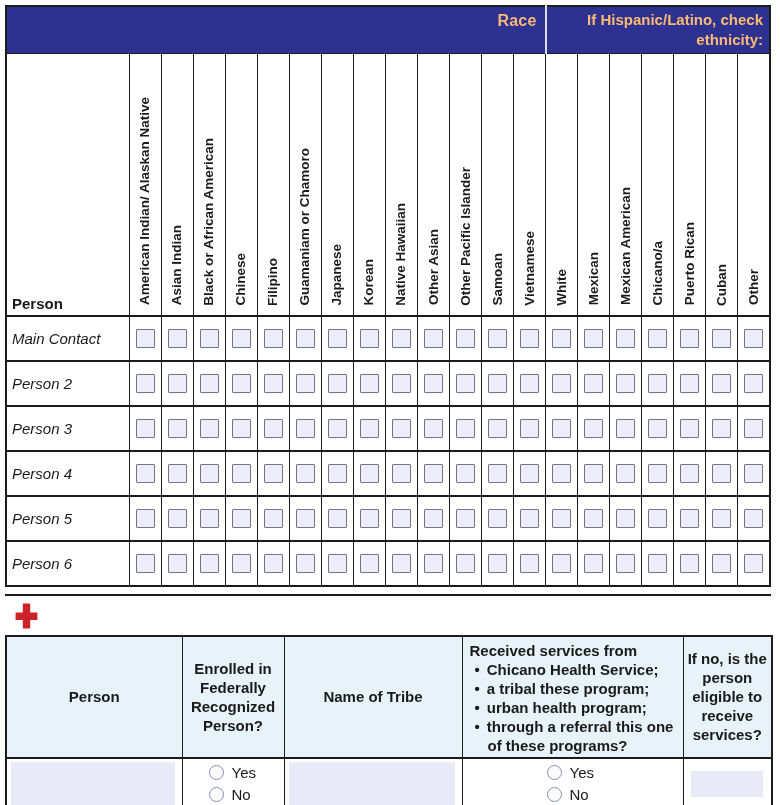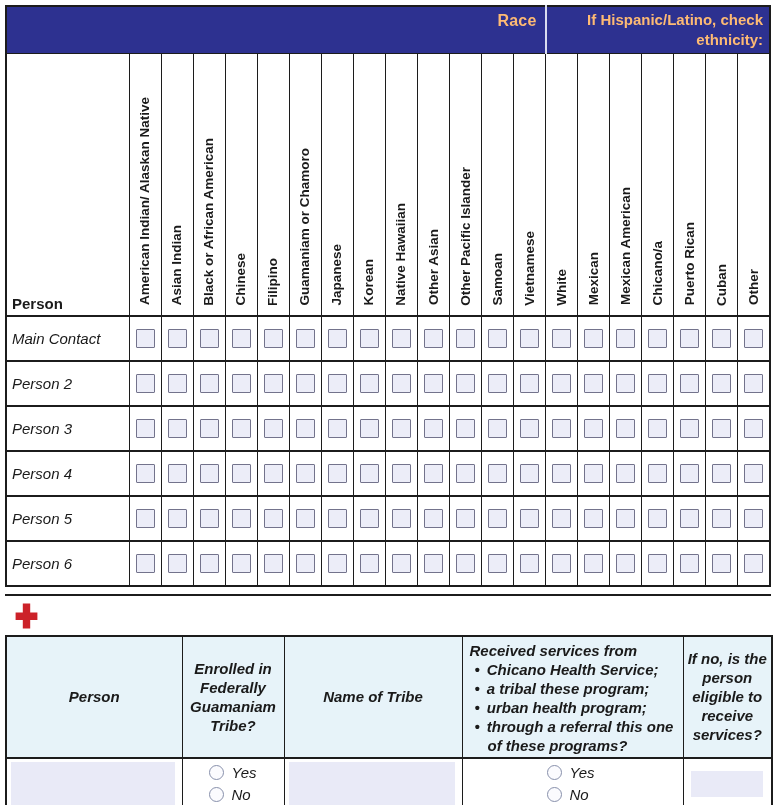--- a/index.html
+++ b/index.html
@@ -35,21 +35,21 @@
   .checkbox { width:19px; height:19px; margin:0 auto; background:#ecedf8; border:1.5px solid #73738c; border-radius:1px; }
 
   
   .note { width:766px; display:flex; align-items:flex-start; border-top:2.5px solid #1c1c1c; margin-top:7px; padding:5px 4px 4px 0; }
   .cross { flex:0 0 auto; margin:2px 14px 0 10px; }
   .note-text { font-size:15px; line-height:19px; max-width:706px; }
   .note-text .b { font-weight:bold; }
 
   
   .tribe-table { width:766px; border:2.5px solid #1c1c1c; margin-top:2px; }
-  .tribe-table th, .tribe-table td { border:1.5px solid #1c1c1c;font-style:italic; }
+  .tribe-table th, .tribe-table td { border:1.5px solid #1c1c1c; }
   .tribe-table thead tr { height:120px; }
   .tribe-table th { background:#e7f3f9; font-size:15px; font-weight:bold; vertical-align:middle; text-align:center; padding:3px; line-height:19px; }
   th.th-services { text-align:left; vertical-align:top; padding:4px 2px 2px 7px; }
   .th-services ul { margin:0; padding:0; list-style:none; }
   .th-services li { padding-left:18px; text-indent:-13px; }
   .th-services li::before { content:"\2022"; margin-right:7px; }
   .tribe-table tbody tr { height:50px; }
   .tribe-table tbody td { border-top:2px solid #1c1c1c; vertical-align:middle; padding:2px; background:#fff; }
   .input-box { background:#e9eaf7; height:44px; margin:1px 5px 1px 2px; }
   .small-input { background:#e9eaf7; height:26px; width:72px; margin:0 auto; }
@@ -490,21 +490,21 @@
     <colgroup>
       <col style="width:176px">
       <col style="width:102px">
       <col style="width:178px">
       <col style="width:221px">
       <col style="width:89px">
     </colgroup>
     <thead>
       <tr>
         <th>Person</th>
-        <th>Enrolled in Federally Guamaniam Tribe?</th>
+        <th>Enrolled in Federally Recognized Person?</th>
         <th>Name of Tribe</th>
         <th class="th-services">
           <div>Received services from</div>
           <ul id="services-bullets">
               <li>Chicano Health Service;</li>
               <li>a tribal these program;</li>
               <li>urban health program;</li>
               <li>through a referral this one of these programs?</li>
             </ul>
         </th>

